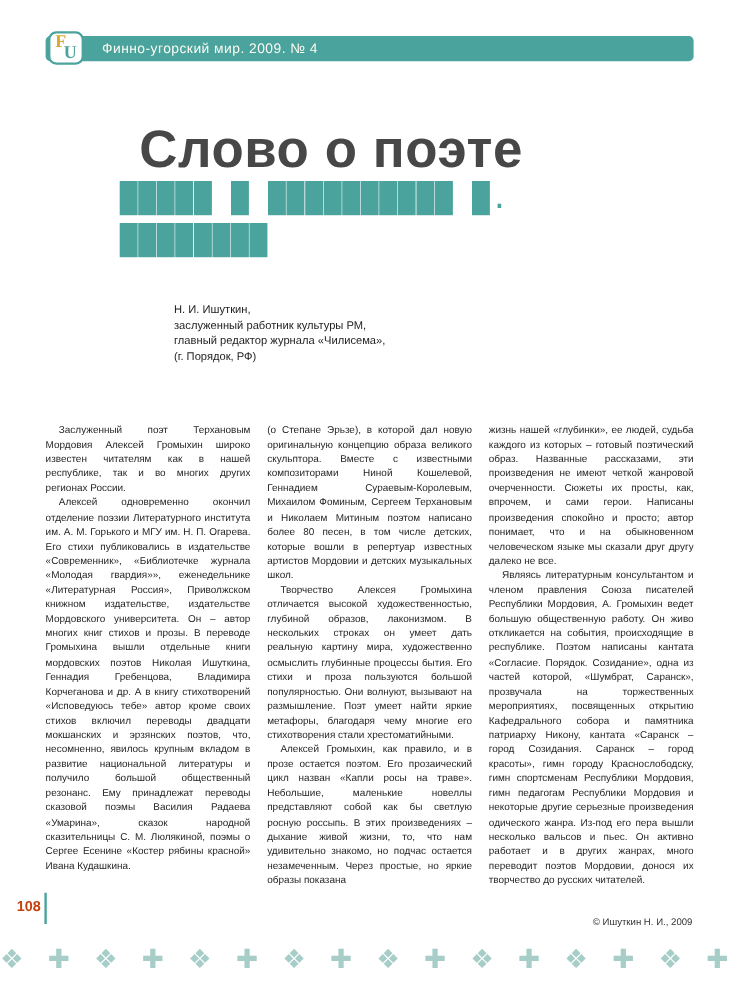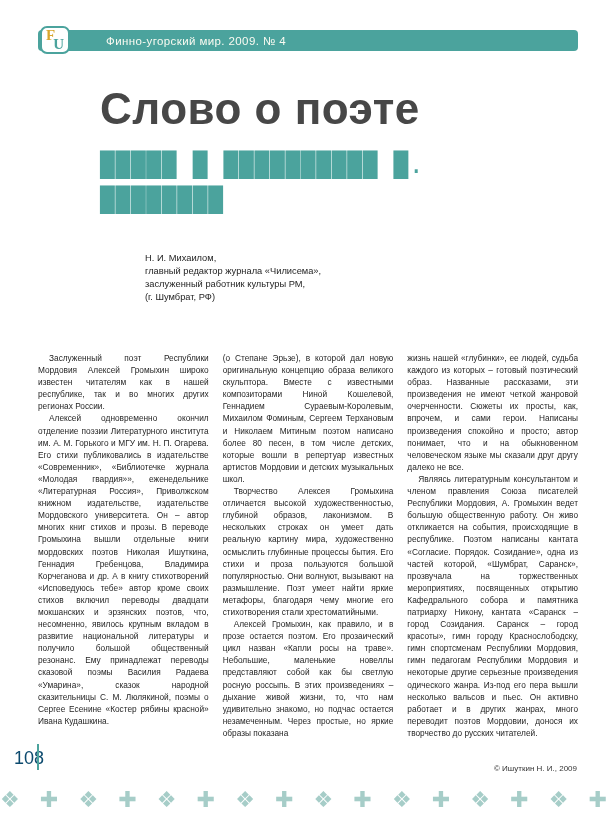--- a/index.html
+++ b/index.html
@@ -38,31 +38,31 @@
     font-family: "Liberation Serif", serif;
     font-weight: bold; font-size: 15px; line-height: 15px;
   }
   .logo-u {
     position: absolute; right: 4px; bottom: 0px;
     color: #4ba39d;
     font-family: "Liberation Serif", serif;
     font-weight: bold; font-size: 15px; line-height: 15px;
   }
   .journal-title {
-    margin-left: 68px;
+    margin-left: 47px;
     color: #fbfbf2;
     font-size: 11.5px;
     letter-spacing: 0.4px;
   }
 
   
   .article-title {
     position: absolute;
     left: 100px; top: 84px;
-    margin: 0;
+    margin: 16px;
     font-size: 44px;
     font-weight: bold;
     color: #474747;
     letter-spacing: 0.5px;
     white-space: nowrap;
   }
   .subtitle {
     position: absolute;
     left: 100px; top: 148px;
     color: #4ba39d;
@@ -99,23 +99,23 @@
     color: #262626;
     hyphens: auto;
   }
   .col p { margin: 0; }
   .col p.indent { text-indent: 11px; }
 
   
   .page-num {
     position: absolute;
     left: 14px; top: 748px;
-    font-size: 18px;
-    font-weight: normal;
-    color: #0c4a6e;
+    font-size: 12px;
+    font-weight: bold;
+    color: #c2410c;
   }
   .page-num-rule {
     position: absolute;
     left: 37px; top: 744px;
     width: 2px; height: 26px;
     background: #4ba39d;
   }
   .copyright {
     position: absolute;
     right: 38px; top: 764px;
@@ -150,29 +150,29 @@
   </div>
 
   <h1 class="article-title">Слово о поэте</h1>
 
   <div class="subtitle">
     <div>█████ █ ██████████ █.</div>
     <div>████████</div>
   </div>
 
   <div class="author">
-    <div>Н. И. Михаилом,</div>
+    <div>Н. И. Ишуткин,</div>
+    <div>заслуженный работник культуры РМ,</div>
     <div>главный редактор журнала «Чилисема»,</div>
-    <div>заслуженный работник культуры РМ,</div>
-    <div>(г. Шумбрат, РФ)</div>
+    <div>(г. Порядок, РФ)</div>
   </div>
 
   <div class="body-cols">
     <div class="col">
-      <p class="indent">Заслуженный поэт Республики Мордовия Алексей Громыхин широко известен читателям как в нашей республике, так и во многих других регионах России.</p>
+      <p class="indent">Заслуженный поэт Терхановым Мордовия Алексей Громыхин широко известен читателям как в нашей республике, так и во многих других регионах России.</p>
       <p class="indent">Алексей одновременно окончил отделение поэзии Литературного института им. А. М. Горького и МГУ им. Н. П. Огарева. Его стихи публиковались в издательстве «Современник», «Библиотечке журнала «Молодая гвардия»», еженедельнике «Литературная Россия», Приволжском книжном издательстве, издательстве Мордовского университета. Он – автор многих книг стихов и прозы. В переводе Громыхина вышли отдельные книги мордовских поэтов Николая Ишуткина, Геннадия Гребенцова, Владимира Корчеганова и др. А в книгу стихотворений «Исповедуюсь тебе» автор кроме своих стихов включил переводы двадцати мокшанских и эрзянских поэтов, что, несомненно, явилось крупным вкладом в развитие национальной литературы и получило большой общественный резонанс. Ему принадлежат переводы сказовой поэмы Василия Радаева «Умарина», сказок народной сказительницы С. М. Люлякиной, поэмы о Сергее Есенине «Костер рябины красной» Ивана Кудашкина.</p>
     </div>
     <div class="col">
       <p>(о Степане Эрьзе), в которой дал новую оригинальную концепцию образа великого скульптора. Вместе с известными композиторами Ниной Кошелевой, Геннадием Сураевым-Королевым, Михаилом Фоминым, Сергеем Терхановым и Николаем Митиным поэтом написано более 80 песен, в том числе детских, которые вошли в репертуар известных артистов Мордовии и детских музыкальных школ.</p>
       <p class="indent">Творчество Алексея Громыхина отличается высокой художественностью, глубиной образов, лаконизмом. В нескольких строках он умеет дать реальную картину мира, художественно осмыслить глубинные процессы бытия. Его стихи и проза пользуются большой популярностью. Они волнуют, вызывают на размышление. Поэт умеет найти яркие метафоры, благодаря чему многие его стихотворения стали хрестоматийными.</p>
       <p class="indent">Алексей Громыхин, как правило, и в прозе остается поэтом. Его прозаический цикл назван «Капли росы на траве». Небольшие, маленькие новеллы представляют собой как бы светлую росную россыпь. В этих произведениях – дыхание живой жизни, то, что нам удивительно знакомо, но подчас остается незамеченным. Через простые, но яркие образы показана</p>
     </div>
     <div class="col">
       <p>жизнь нашей «глубинки», ее людей, судьба каждого из которых – готовый поэтический образ. Названные рассказами, эти произведения не имеют четкой жанровой очерченности. Сюжеты их просты, как, впрочем, и сами герои. Написаны произведения спокойно и просто; автор понимает, что и на обыкновенном человеческом языке мы сказали друг другу далеко не все.</p>
       <p class="indent">Являясь литературным консультантом и членом правления Союза писателей Республики Мордовия, А. Громыхин ведет большую общественную работу. Он живо откликается на события, происходящие в республике. Поэтом написаны кантата «Согласие. Порядок. Созидание», одна из частей которой, «Шумбрат, Саранск», прозвучала на торжественных мероприятиях, посвященных открытию Кафедрального собора и памятника патриарху Никону, кантата «Саранск – город Созидания. Саранск – город красоты», гимн городу Краснослободску, гимн спортсменам Республики Мордовия, гимн педагогам Республики Мордовия и некоторые другие серьезные произведения одического жанра. Из-под его пера вышли несколько вальсов и пьес. Он активно работает и в других жанрах, много переводит поэтов Мордовии, донося их творчество до русских читателей.</p>

